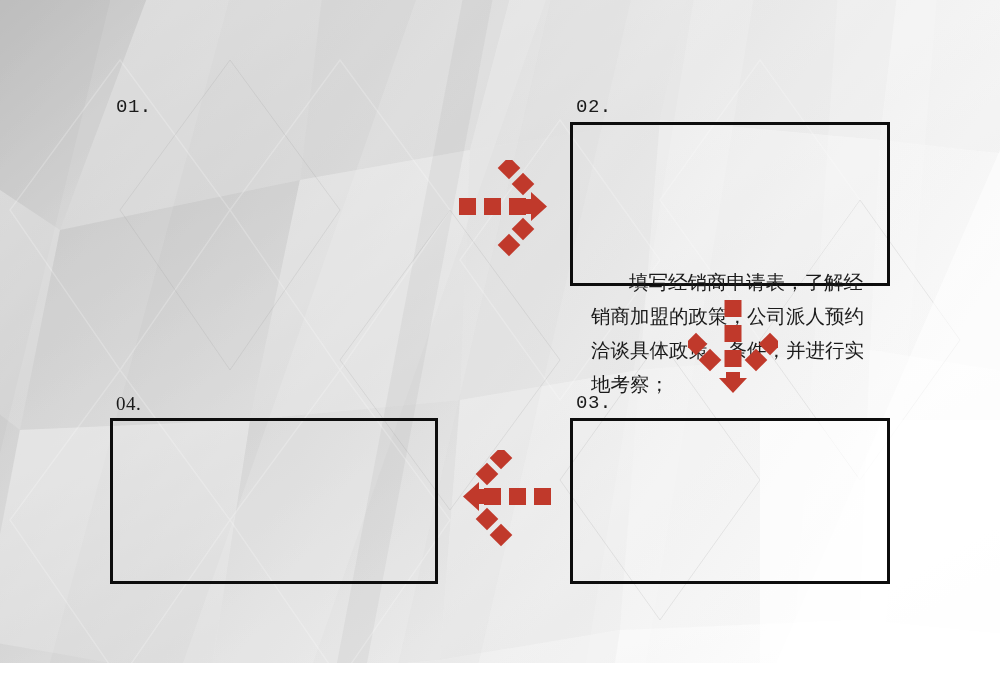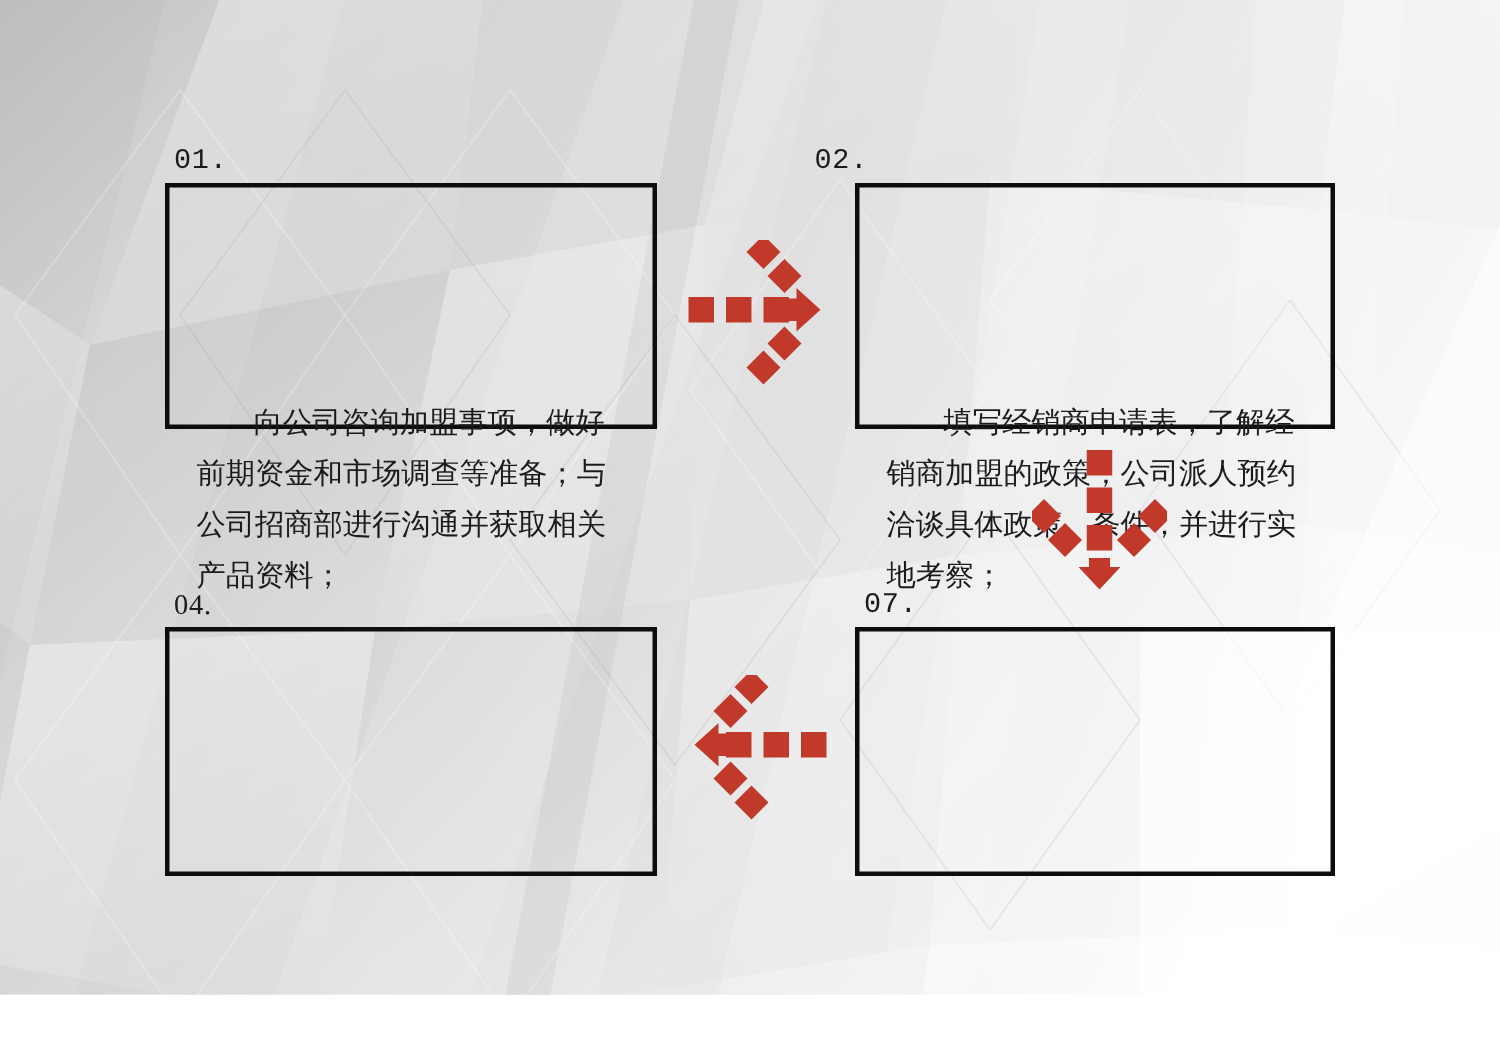--- a/index.html
+++ b/index.html
@@ -59,21 +59,21 @@
     padding: 0 16px 0 18px;
     text-indent: 38px;
   }
 
   
   #box-01 { left: 110px; top: 122px; width: 328px; height: 164px; }
   #num-01 { left: 116px; top: 98px; }
   #text-01 { top: 140px; }
 
   #box-02 { left: 570px; top: 122px; width: 320px; height: 164px; }
-  #num-02 { left: 543px; top: 98px; }
+  #num-02 { left: 576px; top: 98px; }
   #text-02 { top: 140px; }
 
   #box-03 { left: 570px; top: 418px; width: 320px; height: 166px; }
   #num-03 { left: 576px; top: 394px; }
 
   #box-04 { left: 110px; top: 418px; width: 328px; height: 166px; }
   #num-04 { left: 116px; top: 394px; font-family: Liberation Serif, serif; }
 
   
   .arrow {
@@ -168,23 +168,20 @@
         <polygon points="660,340 760,480 660,620 560,480"></polygon>
         <polygon points="860,200 960,340 860,480 760,340"></polygon>
       </g>
 
       <polygon points="560,700 1000,700 1000,150 760,700" fill="#ffffff" opacity="0.55"></polygon>
       <rect x="760" y="420" width="240" height="280" fill="#ffffff" opacity="0.65"></rect>
     </svg>
   </div>
 
   <div class="step-num" id="num-01">01.</div>
-  <div class="step-box" id="box-01">
-    <div class="step-text indent" id="text-01">向公司咨询加盟事项，做好前期资金和市场调查等准备；与公司招商部进行沟通并获取相关产品资料；</div>
-  </div>
 
   <div class="arrow" id="arrow-right">
     <svg width="100" height="100" viewBox="0 0 100 100" xmlns="http://www.w3.org/2000/svg">
       <g fill="#c0392b">
 
         <rect x="4" y="38" width="17" height="17"></rect>
         <rect x="29" y="38" width="17" height="17"></rect>
         <rect x="54" y="38" width="17" height="17"></rect>
 
         <polygon points="76,32 92,46.5 76,61 76,54 70,54 70,39 76,39"></polygon>
@@ -215,21 +212,21 @@
 
         <rect x="14" y="56" width="16" height="16" transform="rotate(45 22 64)"></rect>
         <rect x="0" y="40" width="16" height="16" transform="rotate(45 8 48)"></rect>
 
         <rect x="60" y="56" width="16" height="16" transform="rotate(45 68 64)"></rect>
         <rect x="74" y="40" width="16" height="16" transform="rotate(45 82 48)"></rect>
       </g>
     </svg>
   </div>
 
-  <div class="step-num" id="num-03">07.</div>
+  <div class="step-num" id="num-03">03.</div>
   <div class="step-box" id="box-03">
     
   </div>
 
   <div class="arrow" id="arrow-left">
     <svg width="100" height="100" viewBox="0 0 100 100" xmlns="http://www.w3.org/2000/svg">
       <g fill="#c0392b" transform="translate(100,0) scale(-1,1)">
         <rect x="4" y="38" width="17" height="17"></rect>
         <rect x="29" y="38" width="17" height="17"></rect>
         <rect x="54" y="38" width="17" height="17"></rect>

